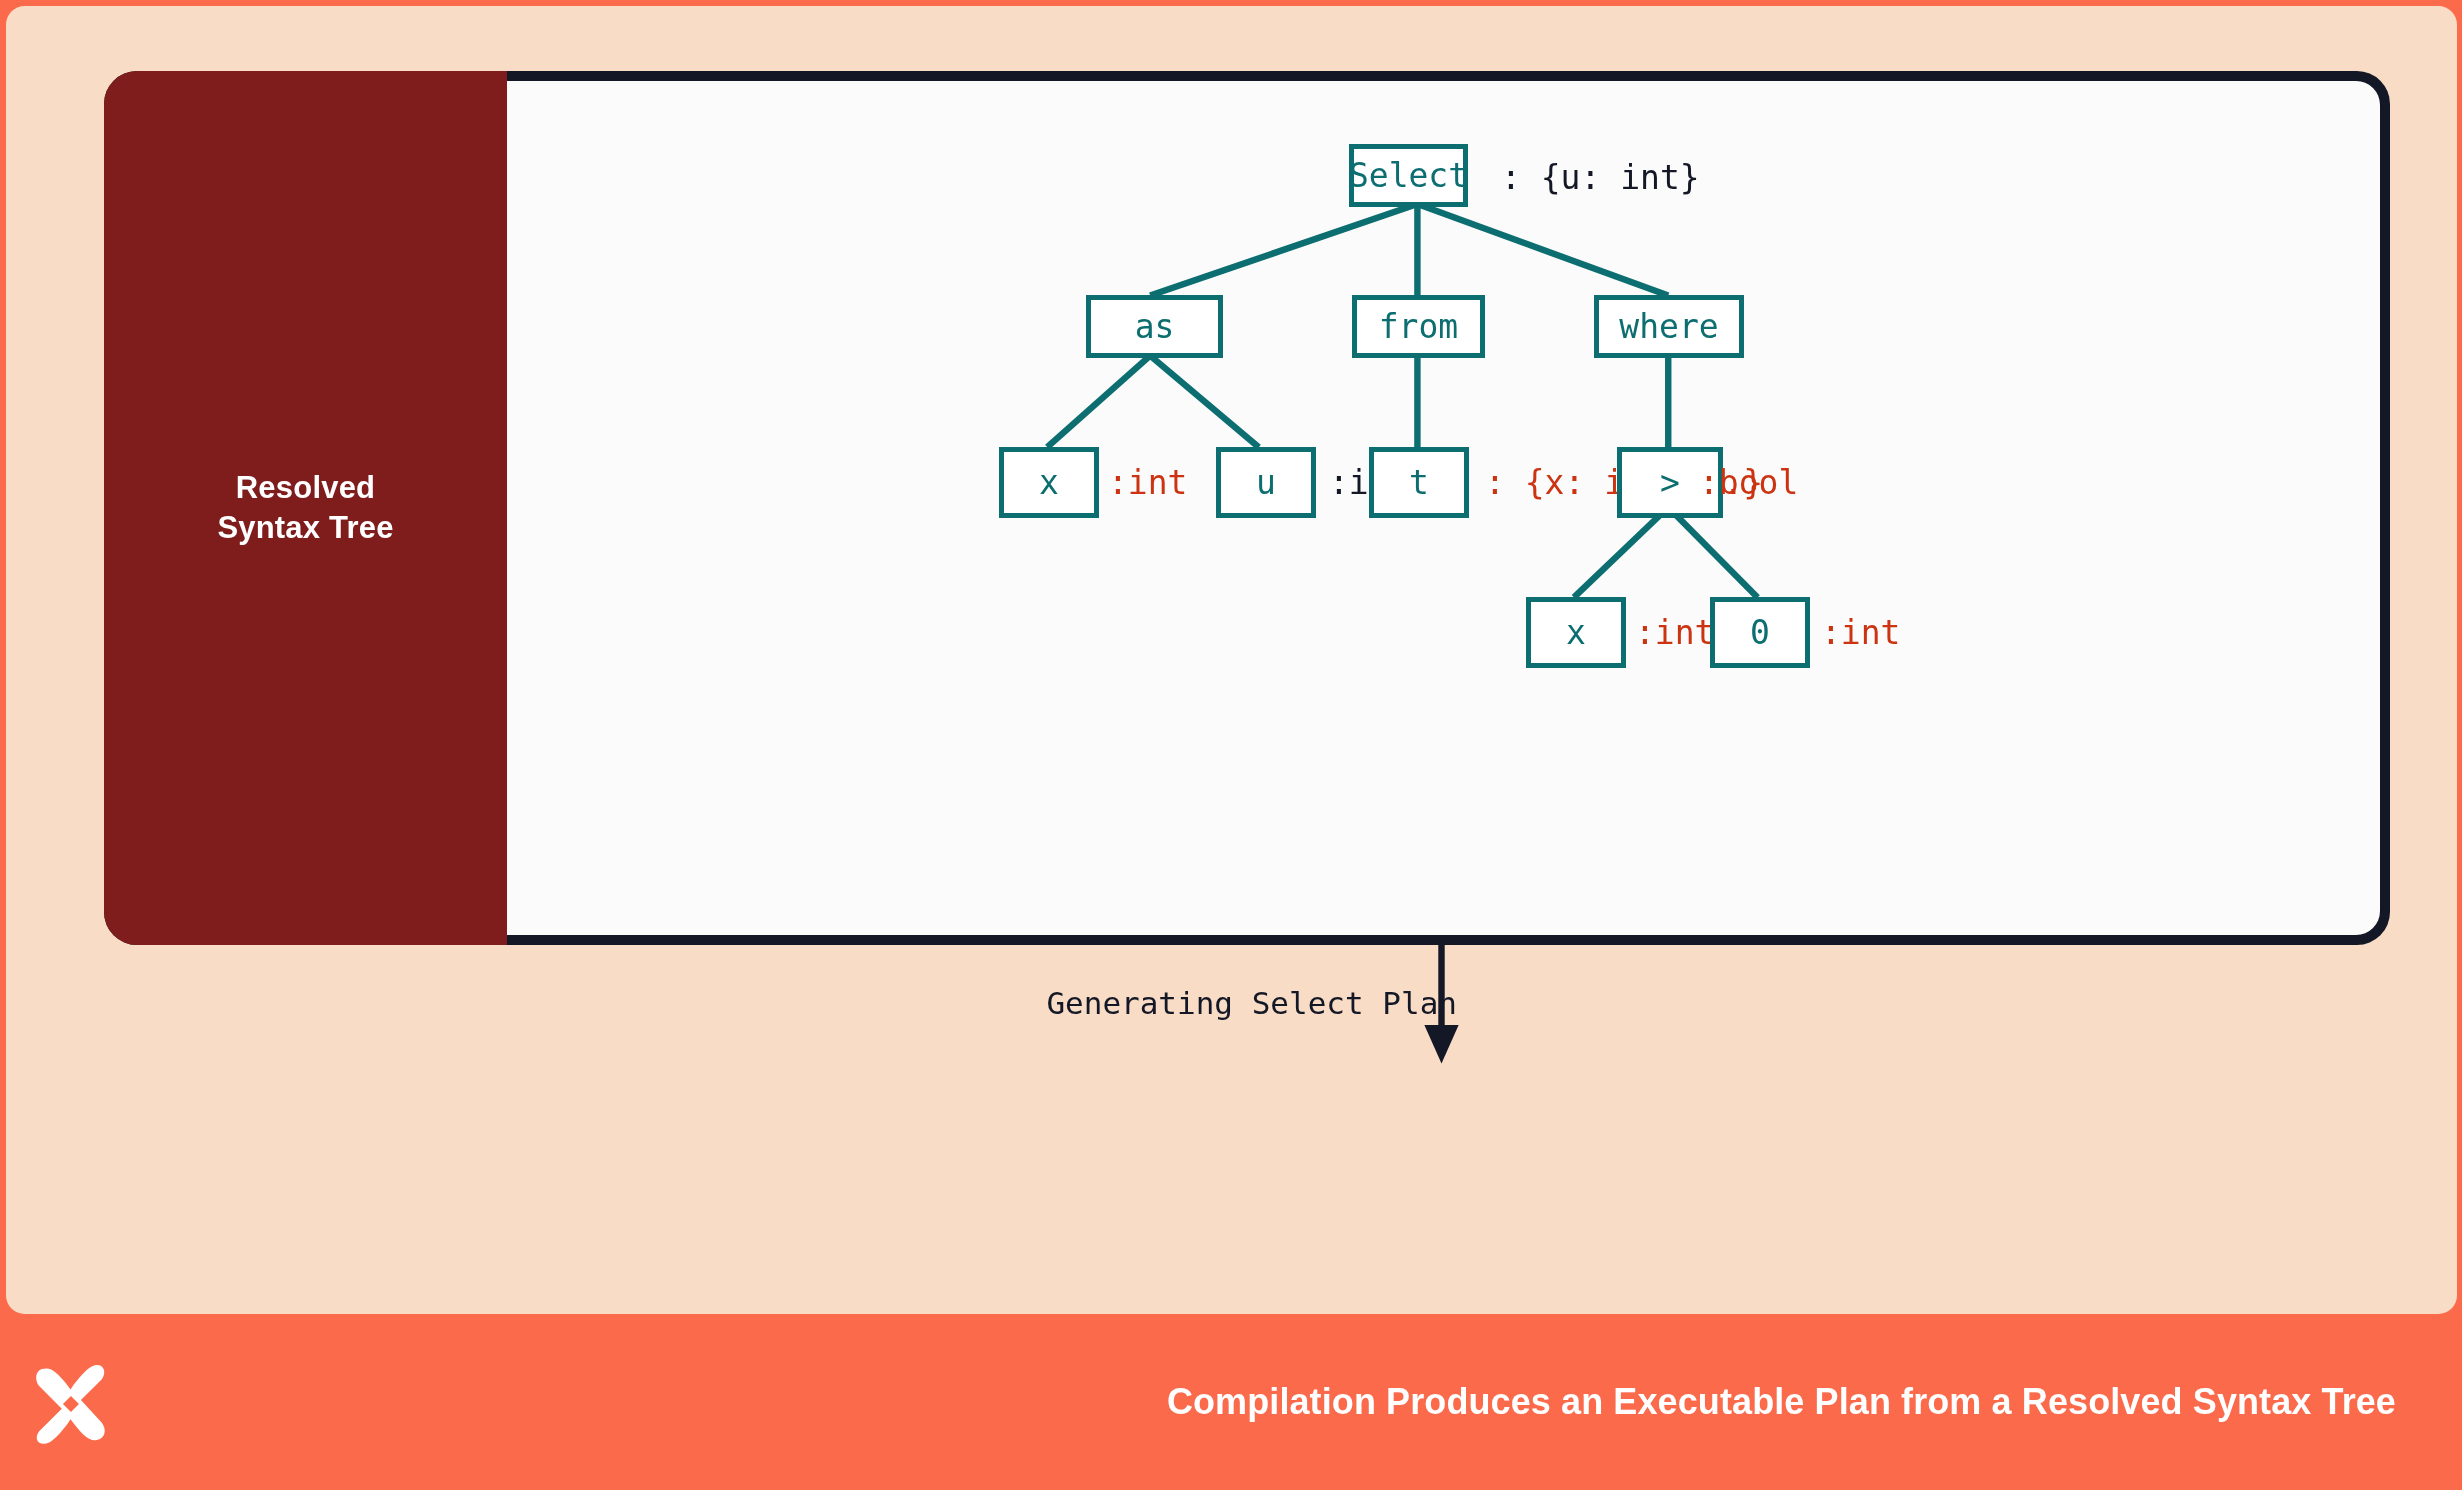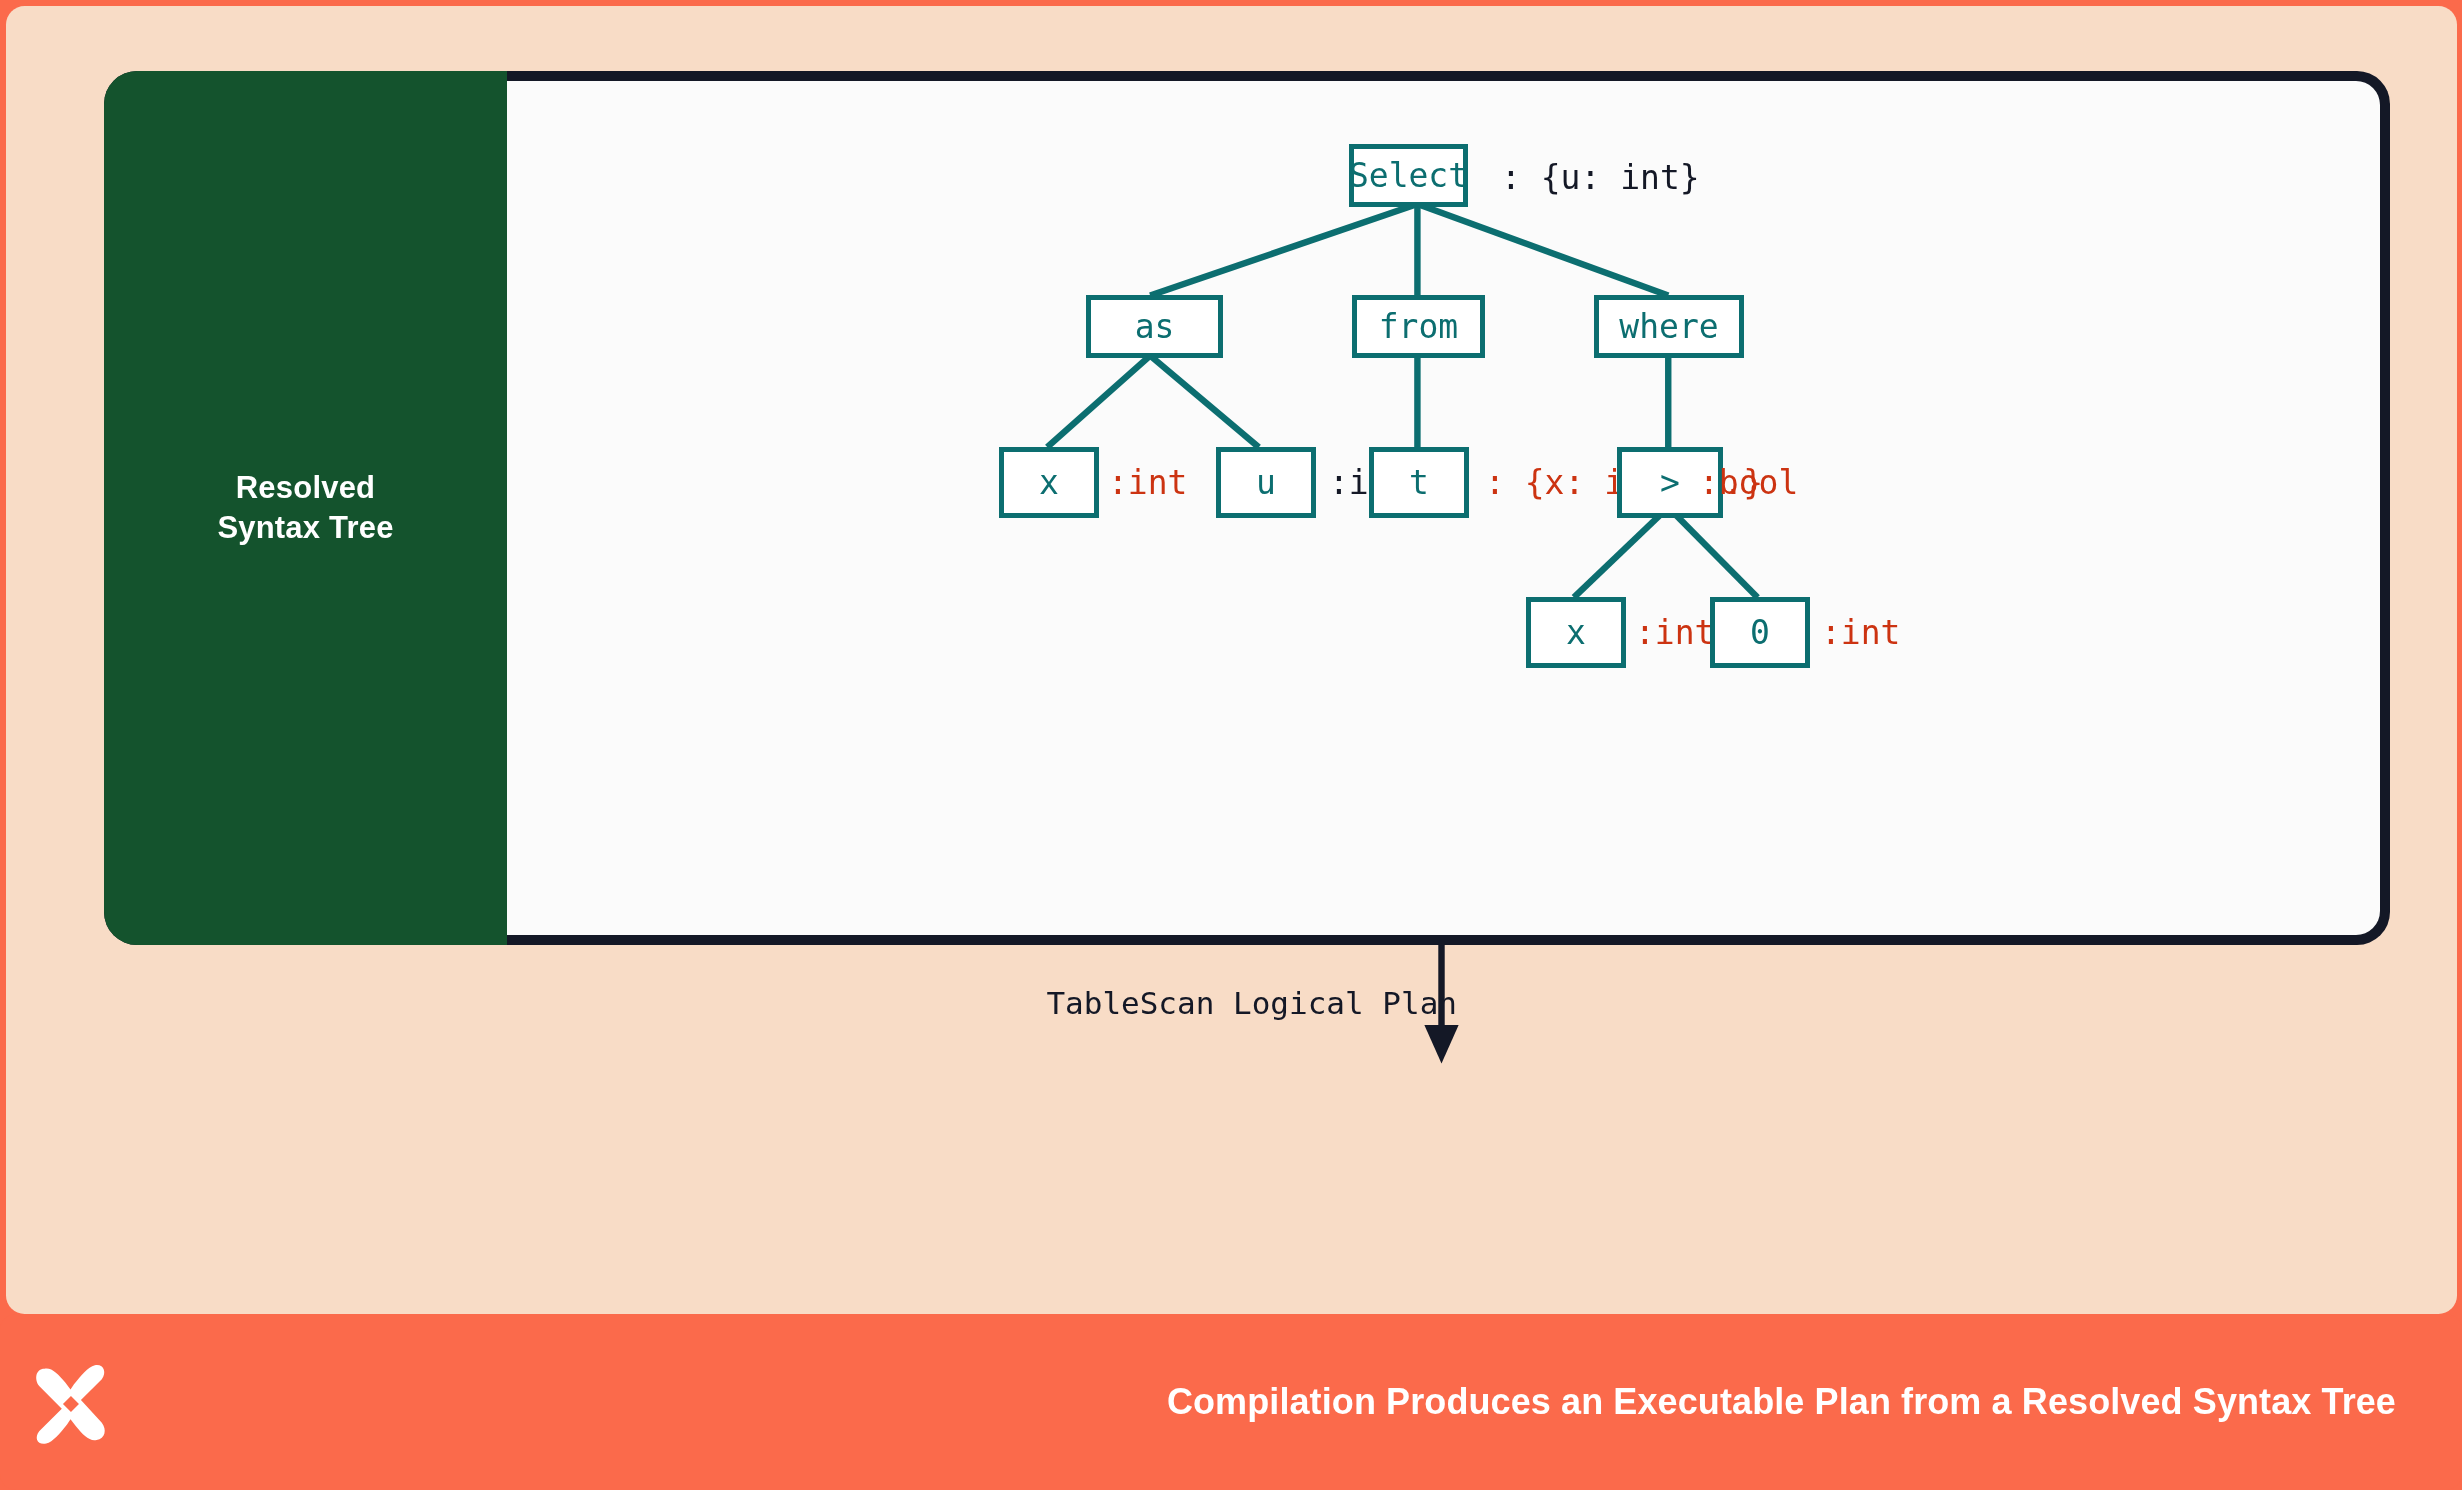--- a/index.html
+++ b/index.html
@@ -50,21 +50,21 @@
   }
   #card-plan {
     left: 104px;
     top: 1065px;
     width: 2286px;
     height: 207px;
   }
   .card-side {
     width: 403px;
     flex: 0 0 403px;
-    background: #14532d;
+    background: #7f1d1d;
     display: flex;
     align-items: center;
     justify-content: center;
     text-align: center;
   }
   .card-side-label {
     color: #FFFFFF;
     font-family: "Liberation Sans", sans-serif;
     font-weight: bold;
     font-size: 31px;
@@ -269,21 +269,21 @@
         <div class="node" style="left:1203px; top:516px; width:100px; height:71px;">
           <span>0</span>
         </div>
         <div class="ann ann-red" style="left:1314px; top:535px;">:int</div>
 
       </div>
     </div>
   </div>
 
   <div id="transition">
-    <div id="transition-label">TableScan Logical Plan</div>
+    <div id="transition-label">Generating Select Plan</div>
     <svg id="transition-arrow" viewBox="0 0 60 168">
       <line x1="30" y1="0" x2="30" y2="120" stroke="#141826" stroke-width="9"></line>
       <polygon points="30,166 6,112 54,112" fill="#141826"></polygon>
     </svg>
   </div>
 
 
   <div id="footer">
     <svg id="footer-logo" viewBox="0 0 100 100">
       <path fill="#FFFFFF" d="M20 10 C10 10 8 22 14 30 L40 56 L14 82 C8 90 12 98 22 96

